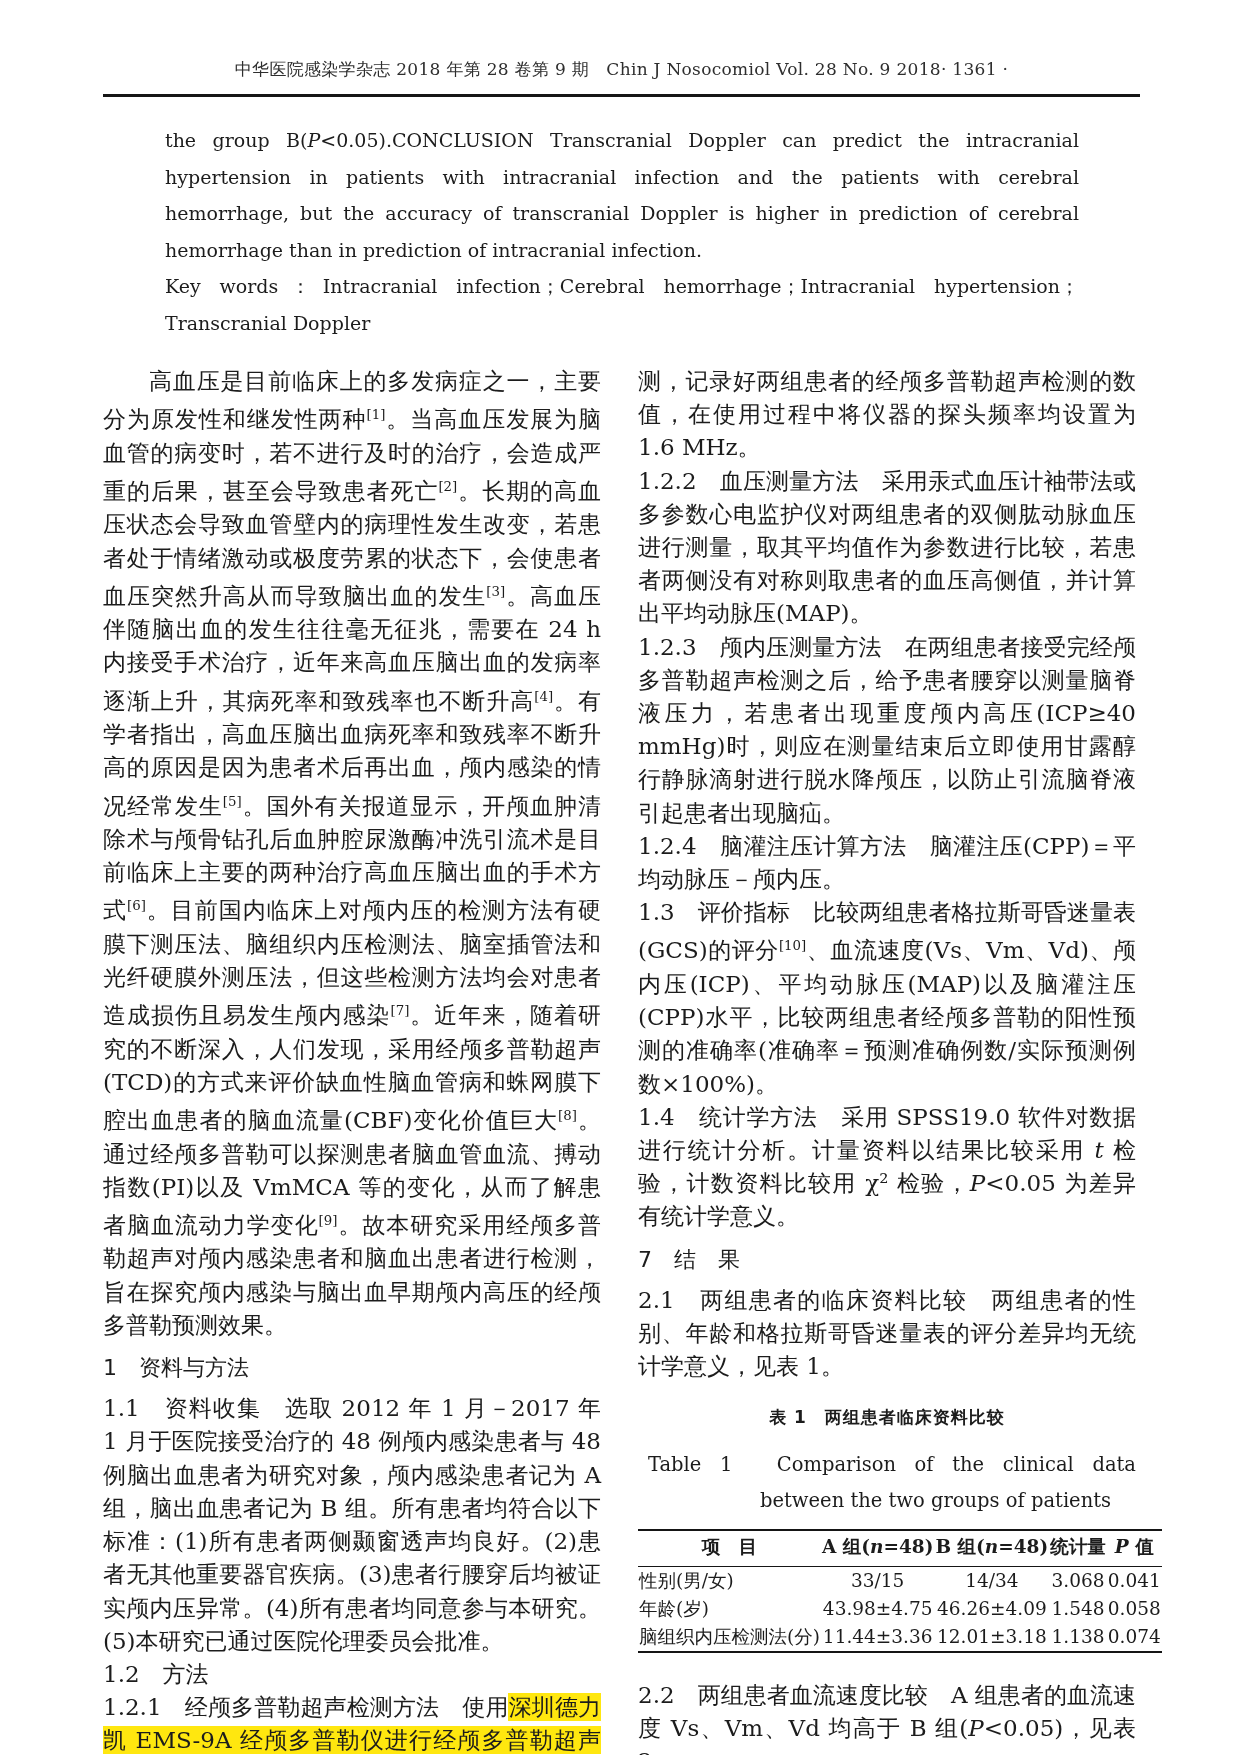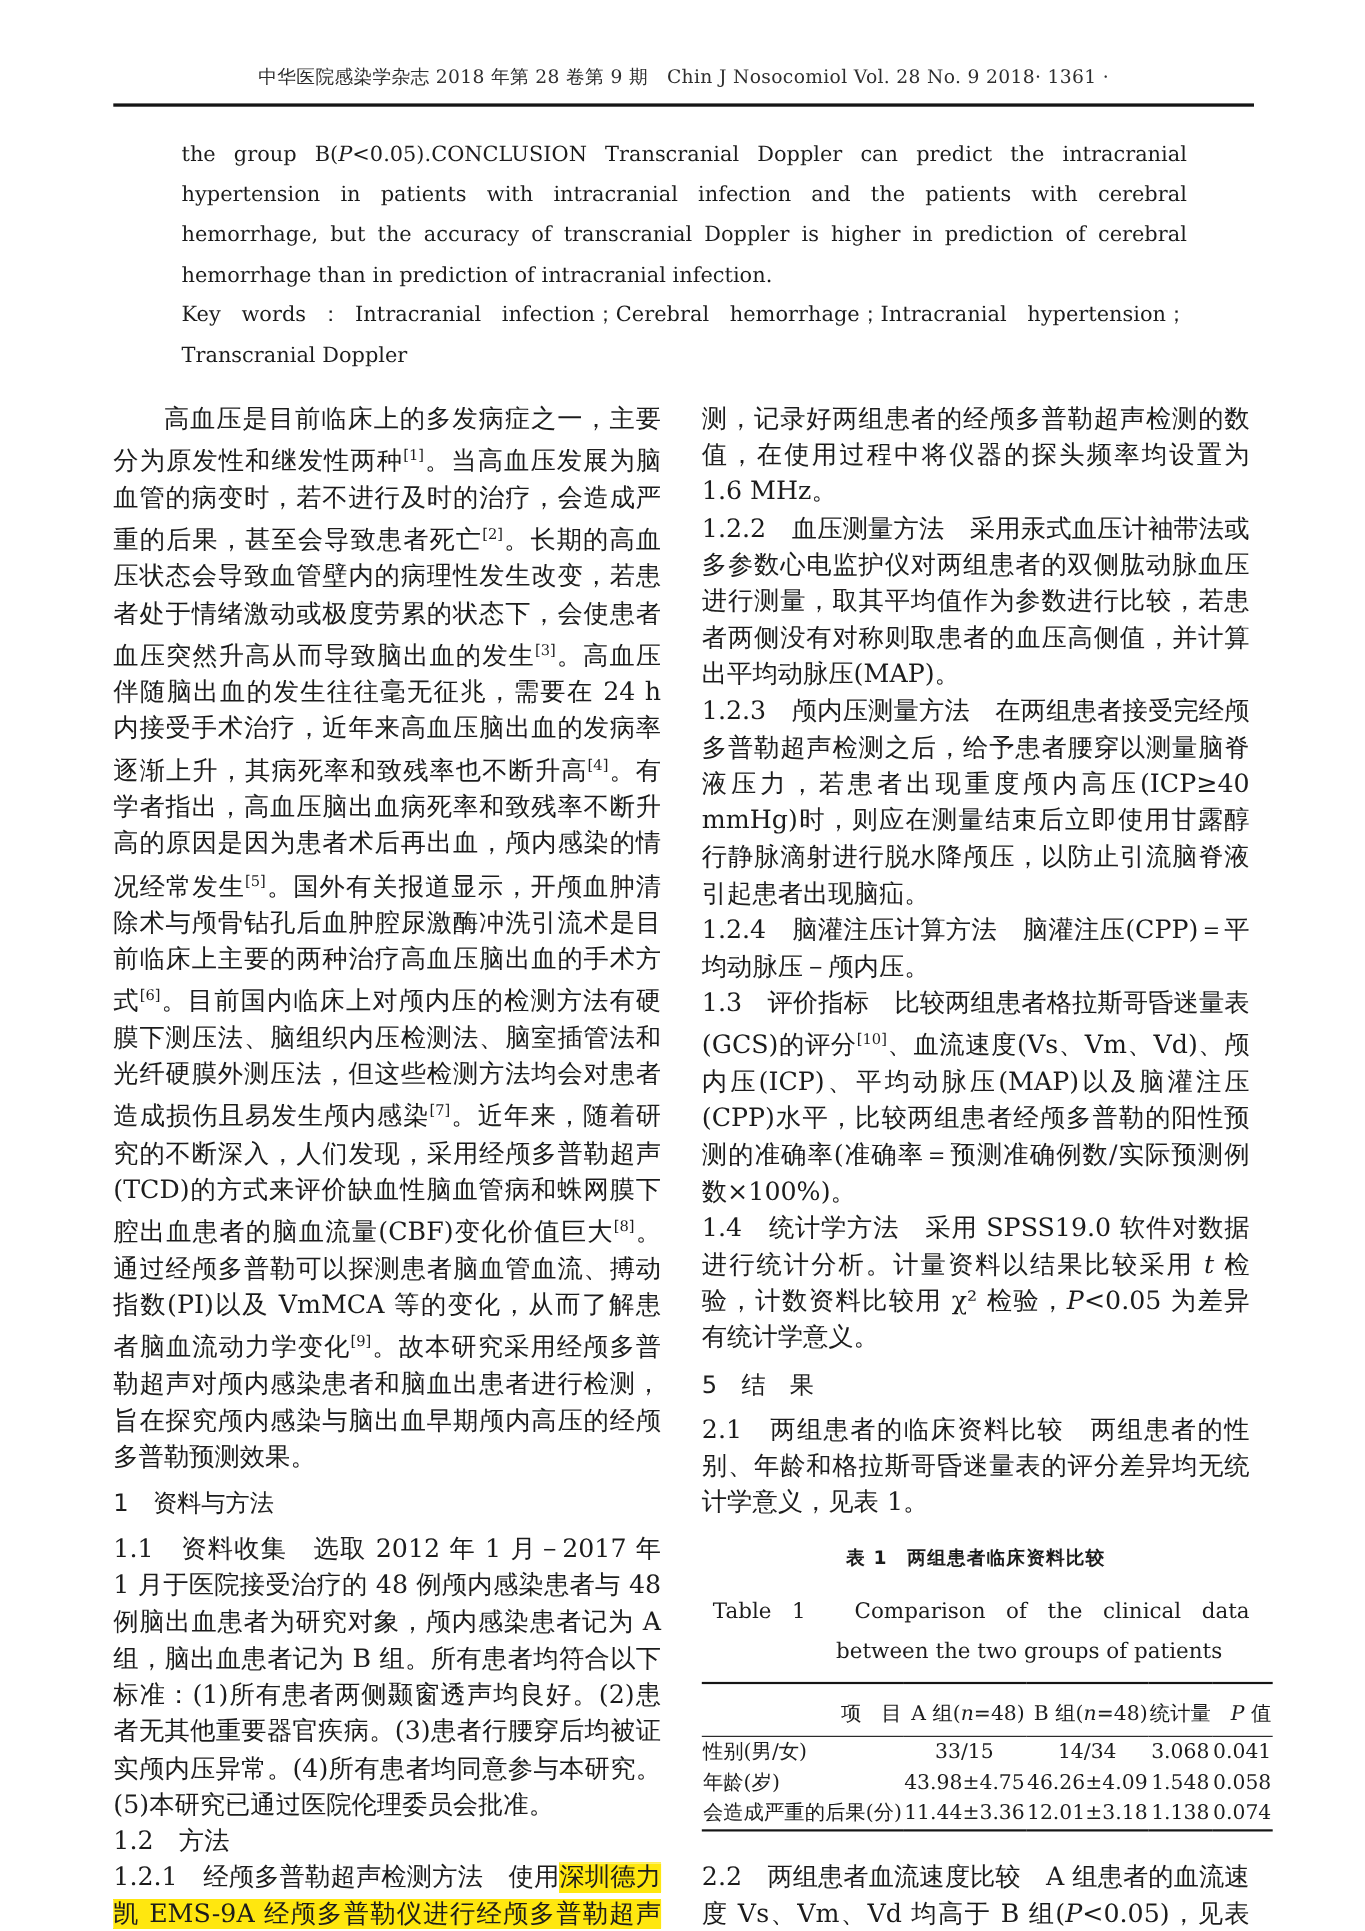--- a/index.html
+++ b/index.html
@@ -29,22 +29,22 @@
   .seg-sup{font-size:0.58em;vertical-align:0.62em;}
   .seg-hl{background:#ffe70f;box-shadow:0 0 0 1px #ffe70f;}
   
   .table-block{margin-top:18px;}
   .cap-cn{text-align:center;font-weight:700;font-size:17px;margin:0 0 12px;
     font-family:"DejaVu Sans","Liberation Sans",sans-serif;letter-spacing:1px;}
   .cap-en{font-size:19.5px;line-height:36px;margin:0 0 10px 10px;
     padding-left:112px;text-indent:-112px;text-align:justify;}
   table{width:100%;border-collapse:collapse;font-size:18.5px;line-height:24px;
     border-top:2.5px solid #151515;border-bottom:2.5px solid #151515;}
-  thead th{font-weight:400;padding:16px 1px 7px;border-bottom:1.5px solid #151515;
-    text-align:right;white-space:nowrap;}
+  thead th{font-weight:700;padding:4px 1px 7px;border-bottom:1.5px solid #151515;
+    text-align:center;white-space:nowrap;}
   tbody td{padding:2px 1px;text-align:center;white-space:nowrap;}
   tbody td:first-child{text-align:left;}
   .after-table{margin-top:26px;}
 </style>
 </head>
 <body>
 
 <div class="page">
 
   <div class="header-row">
@@ -69,21 +69,21 @@
       </div>
 
     <div class="col">
       <div>
           <p class="para plain"><span>测，记录好两组患者的经颅多普勒超声检测的数值，在使用过程中将仪器的探头频率均设置为 1.6 MHz。</span></p>
           <p class="para plain"><span class="seg-b">1.2.2</span><span>　血压测量方法　采用汞式血压计袖带法或多参数心电监护仪对两组患者的双侧肱动脉血压进行测量，取其平均值作为参数进行比较，若患者两侧没有对称则取患者的血压高侧值，并计算出平均动脉压(MAP)。</span></p>
           <p class="para plain"><span class="seg-b">1.2.3</span><span>　颅内压测量方法　在两组患者接受完经颅多普勒超声检测之后，给予患者腰穿以测量脑脊液压力，若患者出现重度颅内高压(ICP≥40 mmHg)时，则应在测量结束后立即使用甘露醇行静脉滴射进行脱水降颅压，以防止引流脑脊液引起患者出现脑疝。</span></p>
           <p class="para plain"><span class="seg-b">1.2.4</span><span>　脑灌注压计算方法　脑灌注压(CPP)＝平均动脉压－颅内压。</span></p>
           <p class="para plain"><span class="seg-b">1.3</span><span>　评价指标　比较两组患者格拉斯哥昏迷量表(GCS)的评分</span><span class="seg-sup">[10]</span><span>、血流速度(Vs、Vm、Vd)、颅内压(ICP)、平均动脉压(MAP)以及脑灌注压(CPP)水平，比较两组患者经颅多普勒的阳性预测的准确率(准确率＝预测准确例数/实际预测例数×100%)。</span></p>
           <p class="para plain"><span class="seg-b">1.4</span><span>　统计学方法　采用 SPSS19.0 软件对数据进行统计分析。计量资料以结果比较采用 </span><span class="seg-i">t</span><span> 检验，计数资料比较用 χ² 检验，</span><span class="seg-i">P</span><span>&lt;0.05 为差异有统计学意义。</span></p>
-          <p class="para sec-head"><span class="seg-b">5　结　果</span></p>
+          <p class="para sec-head"><span class="seg-b">7　结　果</span></p>
           <p class="para plain"><span class="seg-b">2.1</span><span>　两组患者的临床资料比较　两组患者的性别、年龄和格拉斯哥昏迷量表的评分差异均无统计学意义，见表 1。</span></p>
         </div>
 
       <div class="table-block">
         <p class="cap-cn">表 1　两组患者临床资料比较</p>
         <p class="cap-en"><span class="seg-b">Table 1</span><span>　Comparison of the clinical data between the two groups of patients</span></p>
         <table>
           <thead>
               <tr>
                 <th><span>项　目</span></th>
@@ -102,21 +102,21 @@
                 <td>0.041</td>
               </tr>
               <tr>
                 <td>年龄(岁)</td>
                 <td>43.98±4.75</td>
                 <td>46.26±4.09</td>
                 <td>1.548</td>
                 <td>0.058</td>
               </tr>
               <tr>
-                <td>会造成严重的后果(分)</td>
+                <td>脑组织内压检测法(分)</td>
                 <td>11.44±3.36</td>
                 <td>12.01±3.18</td>
                 <td>1.138</td>
                 <td>0.074</td>
               </tr>
             </tbody>
         </table>
       </div>
 
       <div class="after-table">

